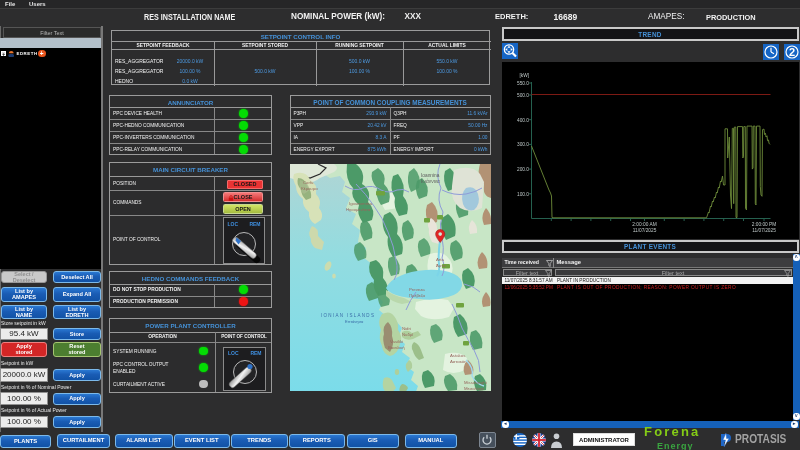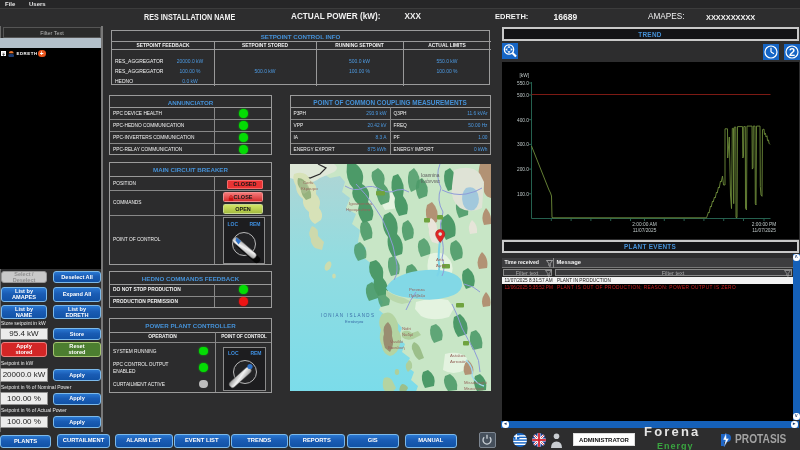--- a/index.html
+++ b/index.html
@@ -24,26 +24,26 @@
 </head>
 <body>
 <div id="stage">
 
 <div class="abs" style="left:0;top:0;width:800px;height:9px;background:#262627;border-bottom:1px solid #3c3c3c;">
   <span class="abs" style="left:5px;top:1px;font-size:6px;font-weight:bold;color:#e6e6e6;">File</span>
   <span class="abs" style="left:29px;top:1px;font-size:6px;font-weight:bold;color:#e6e6e6;">Users</span>
 </div>
 
 <div class="abs cond" style="left:143.5px;top:11.5px;font-size:9.2px;">RES INSTALLATION NAME</div>
-<div class="abs wt" style="left:291px;top:12px;font-size:8.2px;font-weight:bold;white-space:nowrap;">ACTUAL POWER (kW):</div>
+<div class="abs wt" style="left:291px;top:12px;font-size:8.2px;font-weight:bold;white-space:nowrap;">NOMINAL POWER (kW):</div>
 <div class="abs wt" style="left:404.5px;top:12px;font-size:8.2px;font-weight:bold;">XXX</div>
 <div class="abs wt" style="left:495px;top:12px;font-size:7.5px;font-weight:bold;">EDRETH:</div>
 <div class="abs wt" style="left:553.5px;top:12px;font-size:8.5px;font-weight:bold;">16689</div>
 <div class="abs wt" style="left:648px;top:12px;font-size:8.2px;font-weight:normal;">AMAPES:</div>
-<div class="abs wt" style="left:706px;top:12.5px;font-size:7.4px;font-weight:bold;">XXXXXXXXXX</div>
+<div class="abs wt" style="left:706px;top:12.5px;font-size:7.4px;font-weight:bold;">PRODUCTION</div>
 
 <div class="abs" style="left:0;top:26px;width:1px;height:406px;background:#6a6a6a;"></div>
 <div class="abs" style="left:101px;top:26px;width:2px;height:406px;background:#787878;"></div>
 <div class="abs" style="left:3px;top:26.5px;width:98px;height:11px;background:#2a2a2a;border:1px solid #555;color:#b9b9b9;font-size:5.5px;text-align:center;line-height:10px;">Filter Text</div>
 <div class="abs" style="left:0;top:38px;width:101px;height:10px;background:#b3c0ca;"></div>
 <div class="abs" style="left:0;top:48px;width:101px;height:220.5px;background:#000;">
 
   <div class="abs" style="left:1px;top:3px;width:5px;height:5px;background:#d8d8d8;border:1px solid #fff;"></div>
   <div class="abs" style="left:2.2px;top:3.4px;color:#111;font-size:5px;font-weight:bold;">+</div>
   <svg class="abs" style="left:7.5px;top:1.5px;" width="6.5" height="7.5" viewBox="0 0 6.5 7.5">
@@ -538,21 +538,21 @@
   </g>
 </svg>
 
 <svg class="abs" style="left:549px;top:431.5px;" width="15" height="16" viewBox="0 0 15 16">
   <circle cx="7.5" cy="4.2" r="2.8" fill="#c9cdd1"></circle>
   <path d="M2 16 q0 -6.5 5.5 -6.5 q5.5 0 5.5 6.5 z" fill="#c9cdd1"></path>
 </svg>
 
 <div class="abs" style="left:573px;top:432.5px;width:62px;height:13px;background:#fff;border:1px solid #ddd;color:#111;font-weight:bold;font-size:6px;text-align:center;line-height:12px;">ADMINISTRATOR</div>
 
-<div class="abs" style="left:644px;top:424px;font-size:13px;font-weight:bold;color:#e5e5e5;letter-spacing:2.2px;">Forena</div>
+<div class="abs" style="left:644px;top:424px;font-size:13px;font-weight:bold;color:#84cc16;letter-spacing:2.2px;">Forena</div>
 <div class="abs" style="left:657px;top:441px;font-size:9px;font-weight:bold;color:#3aa540;letter-spacing:1px;">Energy</div>
 
 <svg class="abs" style="left:719px;top:432.5px;" width="14" height="14" viewBox="0 0 14 14">
   <path d="M2 1 h6 a4 4 0 0 1 0 8 h-3 v4 h-3 z" fill="#1e66c8"></path>
   <path d="M7 0 l-3 7 h2.5 l-1.5 7 5 -8.5 h-2.5 z" fill="#fff" stroke="#1e66c8" stroke-width="0.4"></path>
 </svg>
 <div class="abs" style="left:735px;top:431.5px;font-size:12px;font-weight:bold;color:#a2a2a2;transform:scaleX(0.85);transform-origin:0 50%;">PROTASIS</div>
 
 </div>
 

